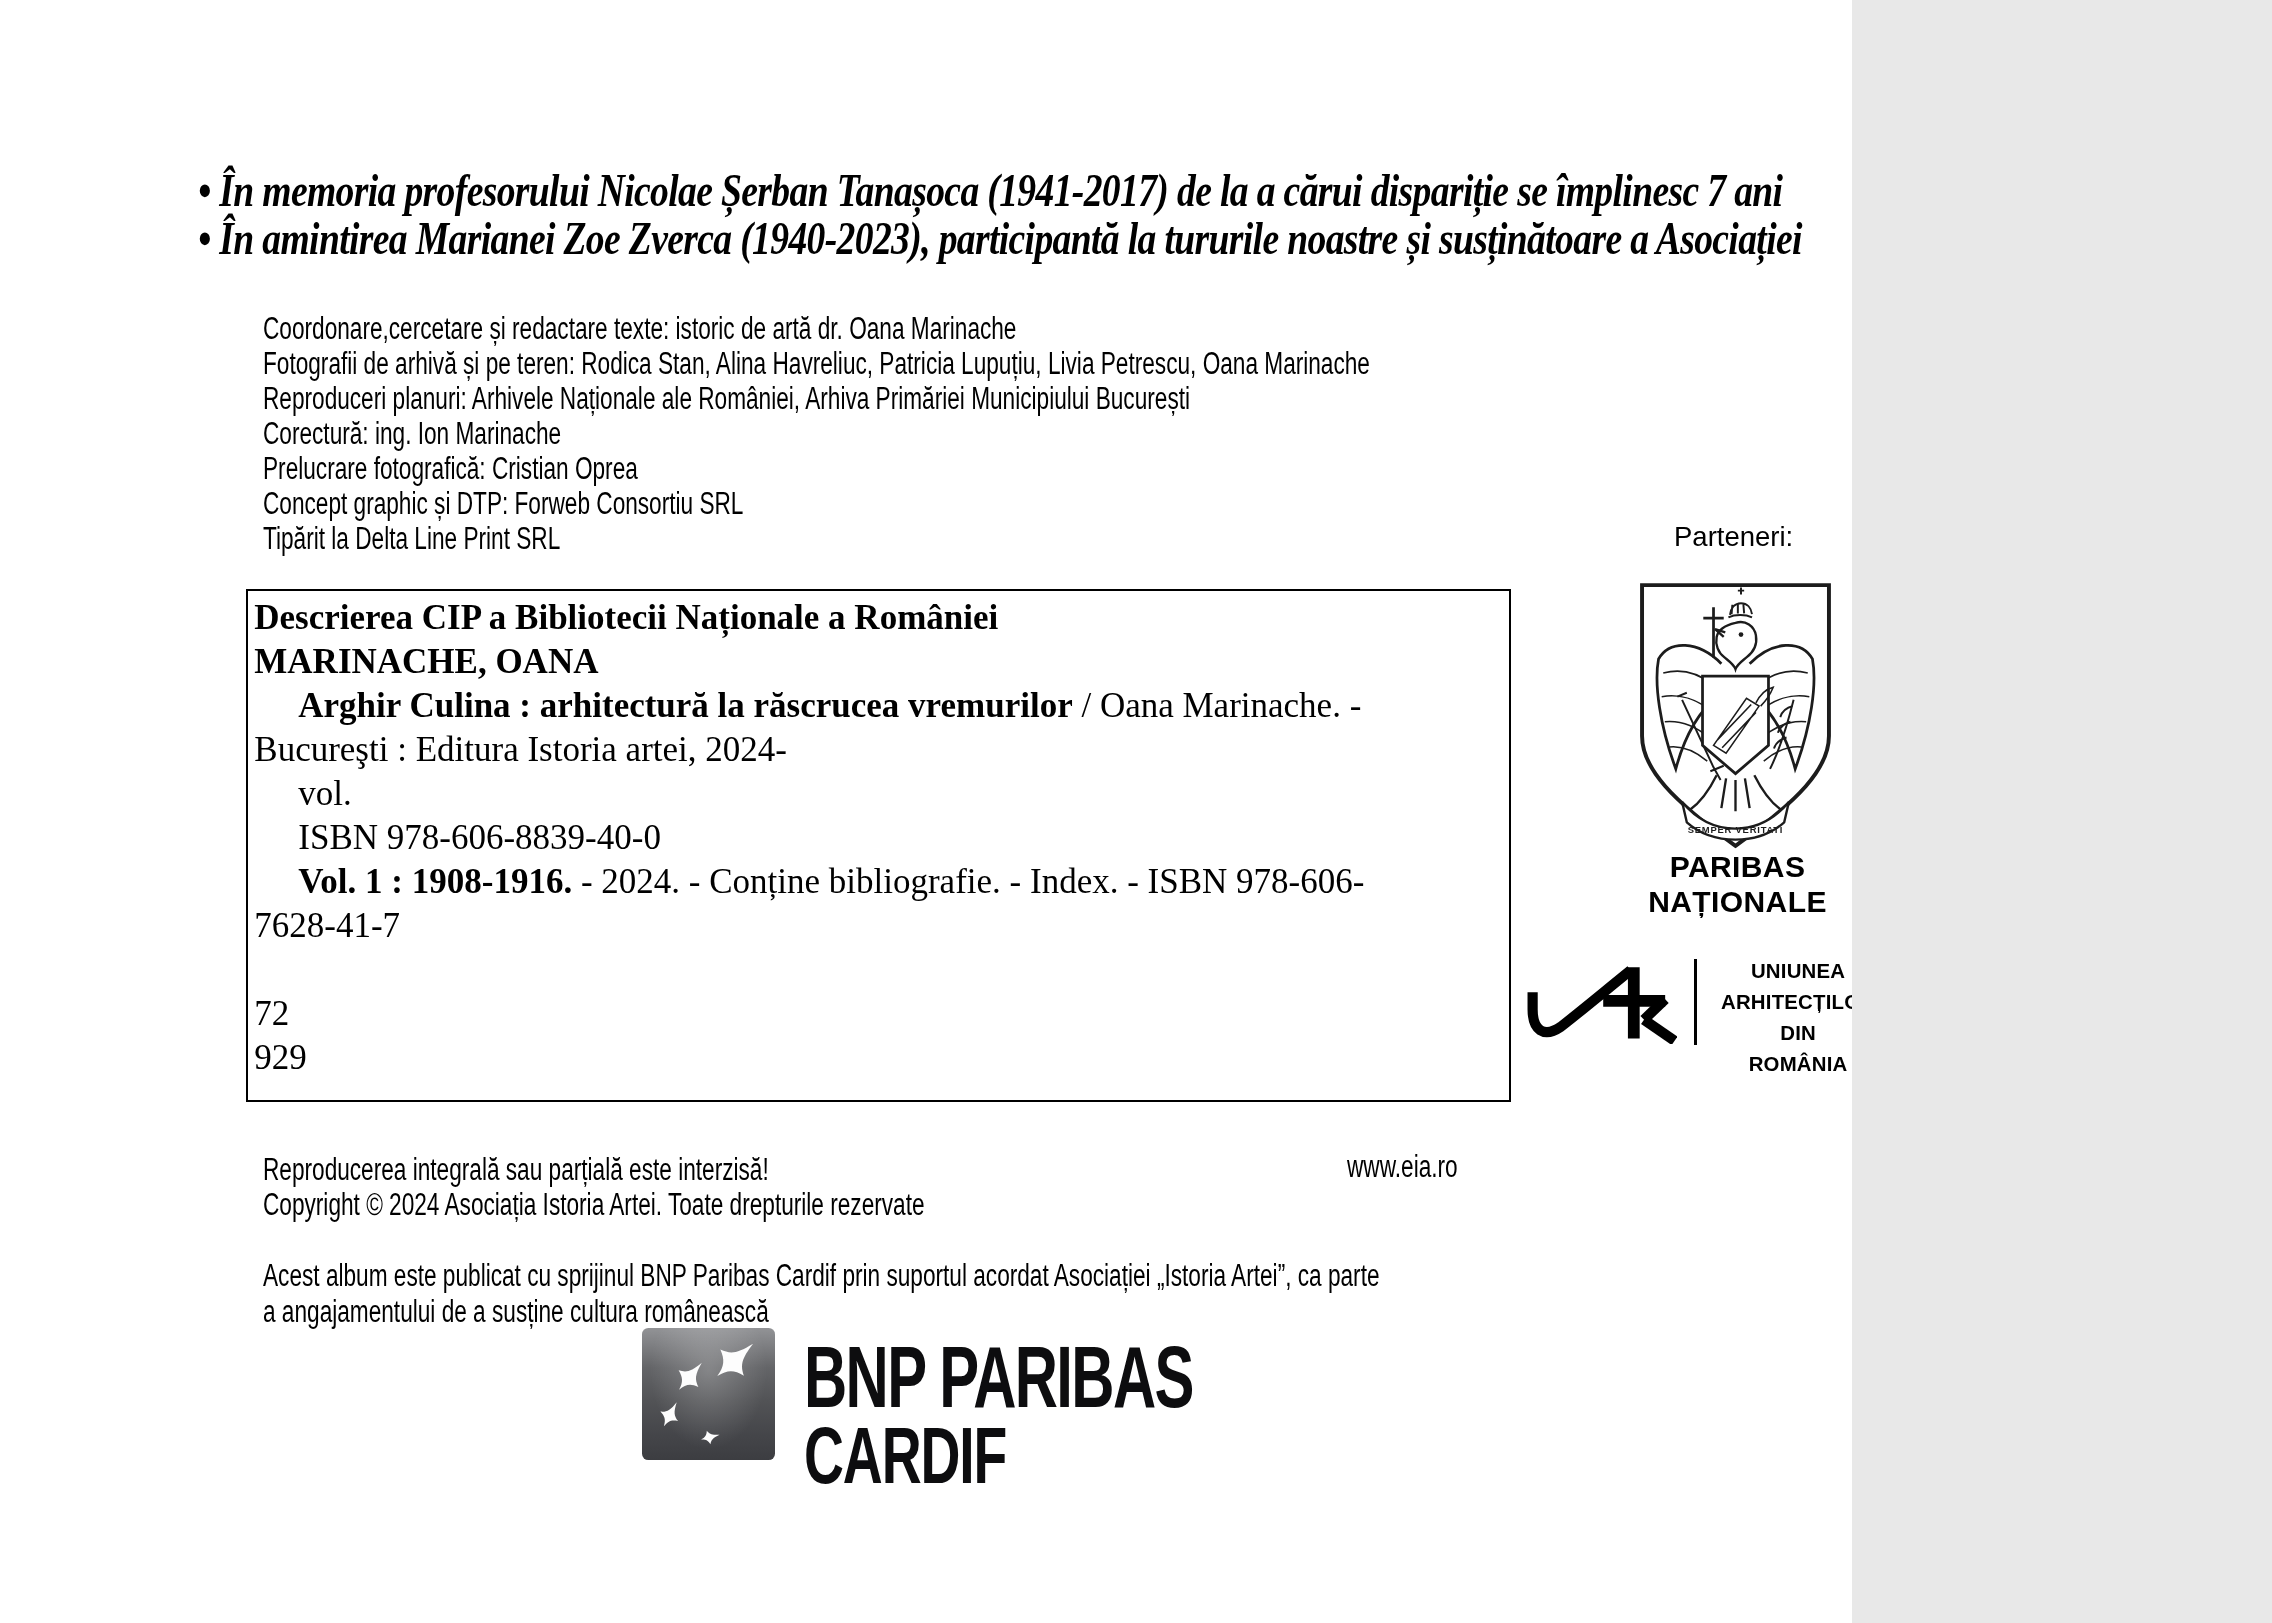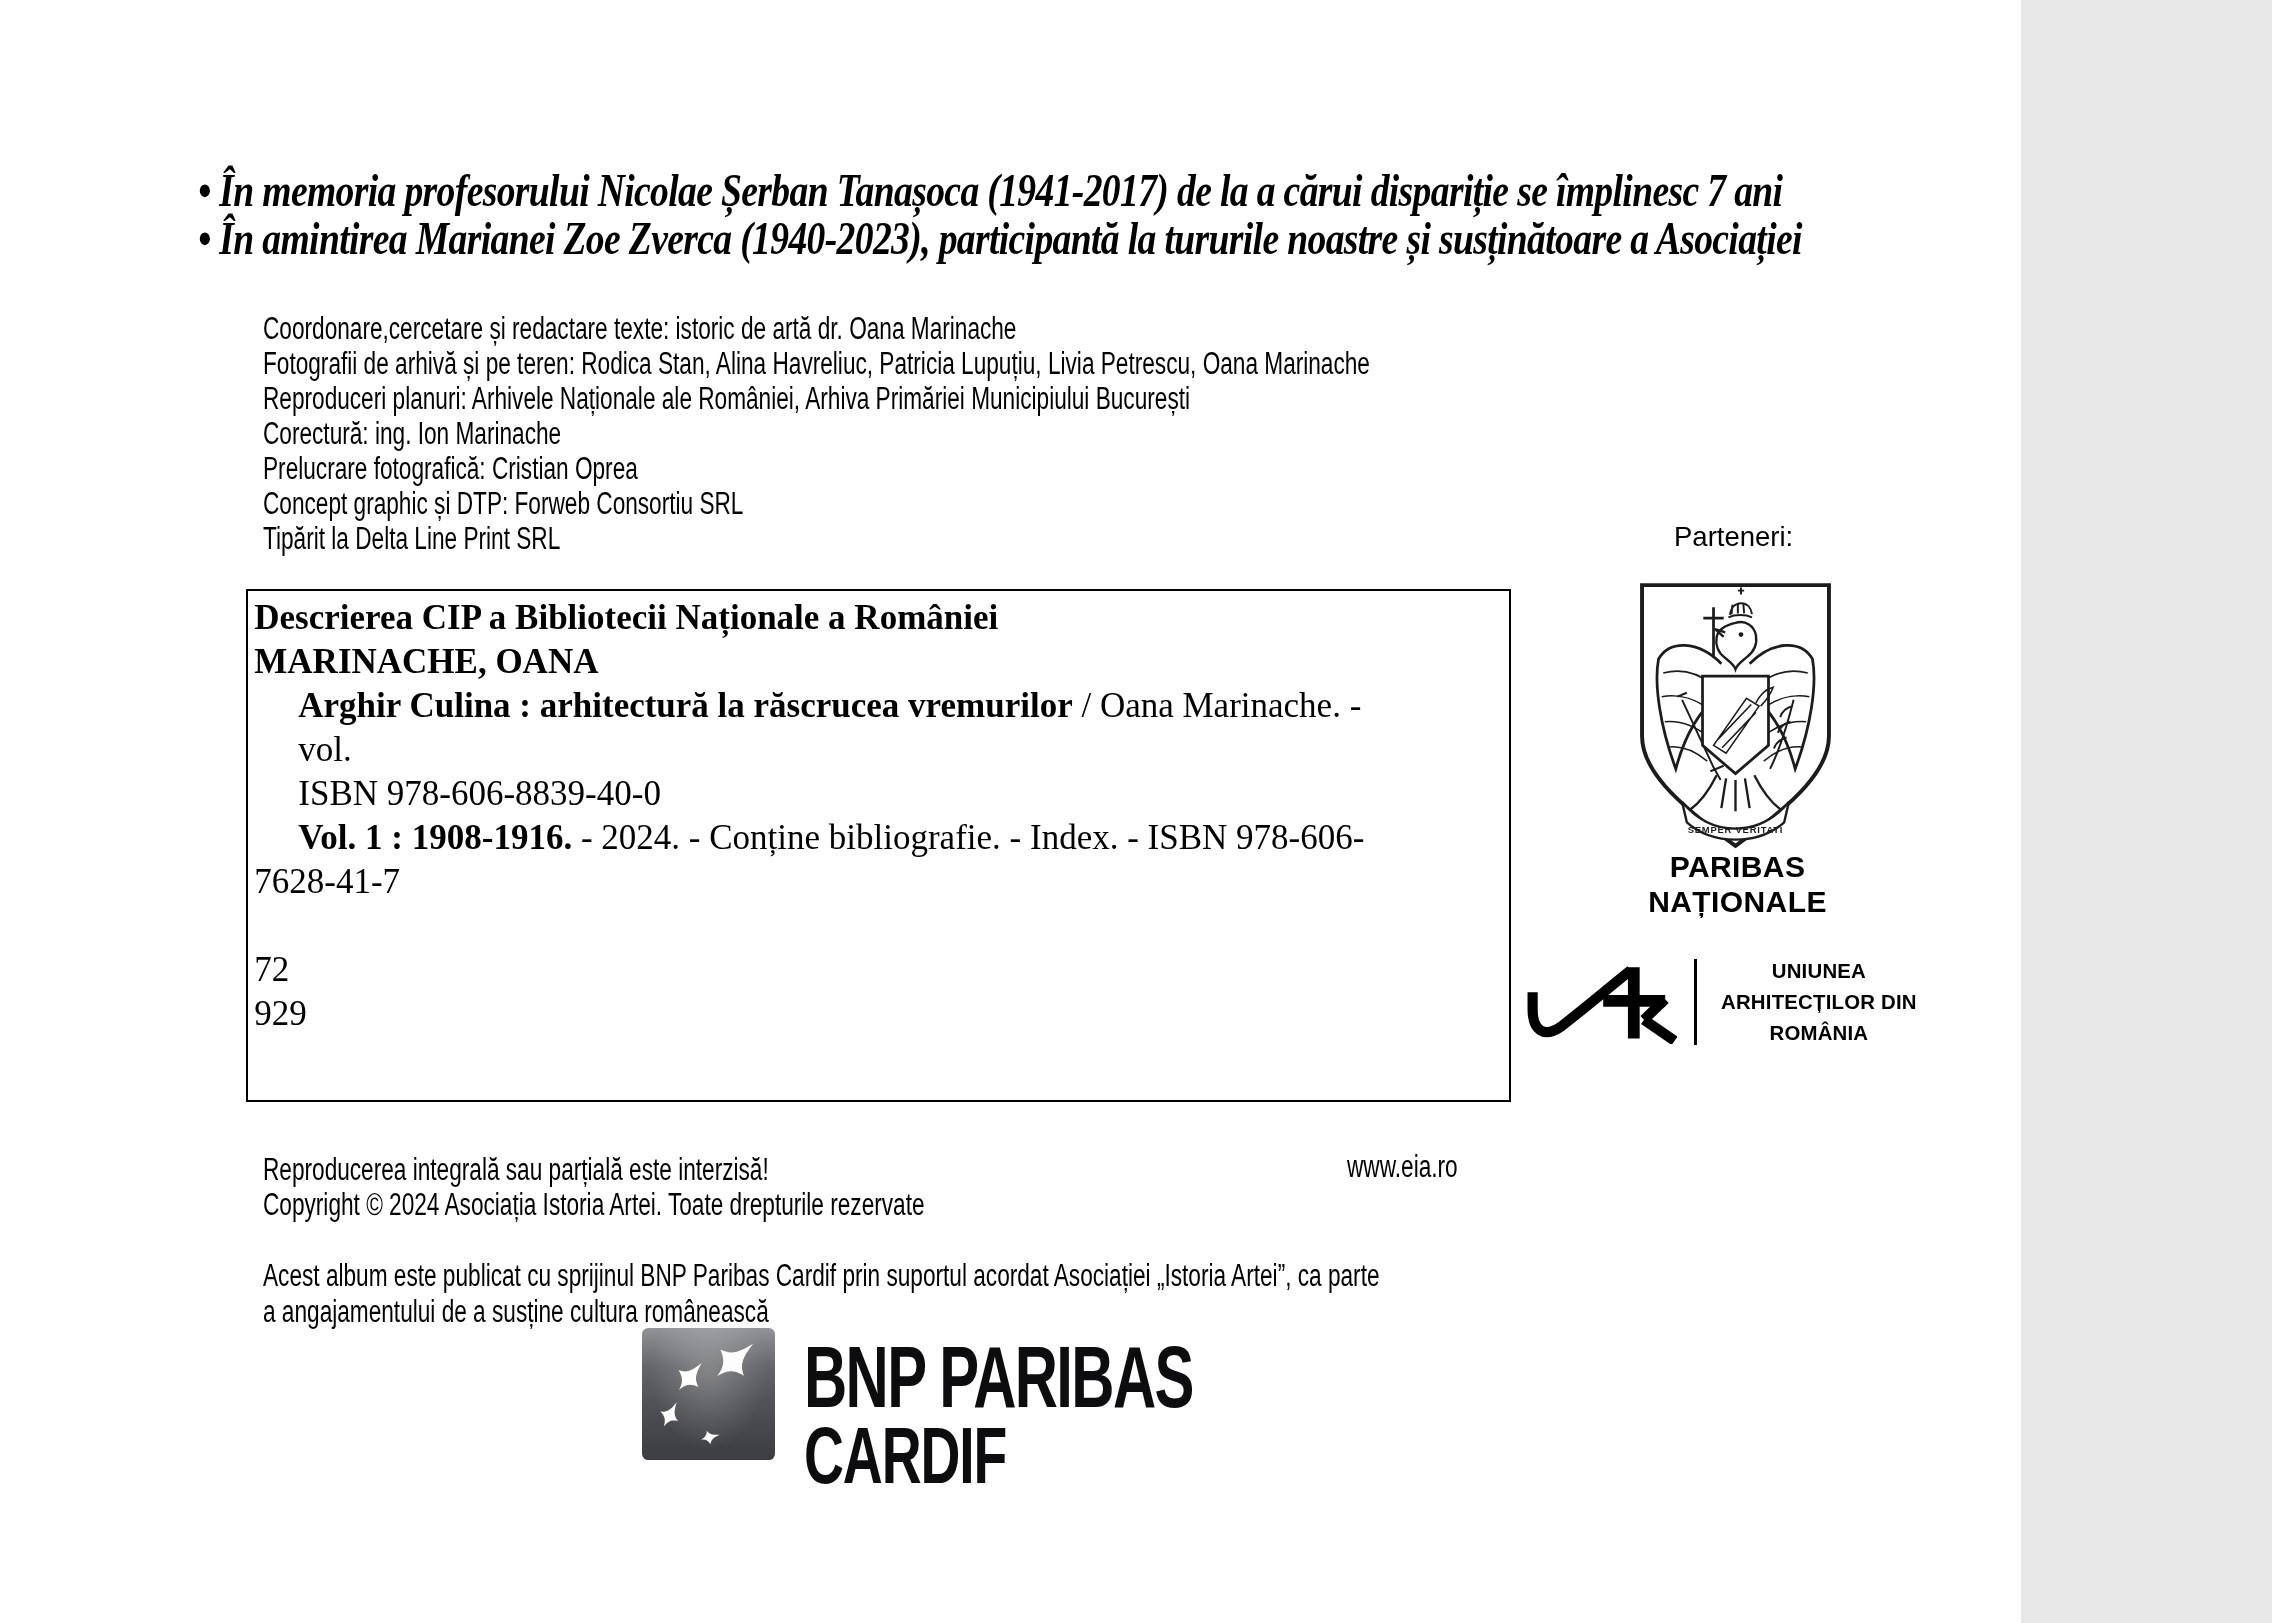--- a/index.html
+++ b/index.html
@@ -1,18 +1,18 @@
 <!DOCTYPE html>
 <html style="font-size:12.6px"><head>
 <meta charset="utf-8">
 <style>
   html,body{margin:0;padding:0;background:#e8e8e8;}
   .page{
     position:relative;
-    width:2021px;height:1623px;
+    width:1852px;height:1623px;
     background:#ffffff;
     font-family:"Liberation Sans",sans-serif;
     color:#000;
     overflow:hidden;
   }
   .abs{position:absolute;}
   .condensed{transform:scaleX(0.73);transform-origin:0 0;white-space:nowrap;}
   
   .dedications{
     left:198px;top:166px;
@@ -95,20 +95,21 @@
     <div>Concept graphic și DTP: Forweb Consortiu SRL</div>
     <div>Tipărit la Delta Line Print SRL</div>
   </div>
 
   <div class="abs parteneri">Parteneri:</div>
 
   <div class="abs cip-box">
     <div class="cl b">Descrierea CIP a Bibliotecii Naționale a României</div>
     <div class="cl b">MARINACHE, OANA</div>
     <div class="cl indent"><span class="b">Arghir Culina : arhitectură la răscrucea vremurilor</span><span> / Oana Marinache. -</span></div>
+    <div class="cl">Bucureşti : Editura Istoria artei, 2024-</div>
     <div class="cl indent">vol.</div>
     <div class="cl indent">ISBN 978-606-8839-40-0</div>
     <div class="cl indent"><span class="b">Vol. 1 : 1908-1916.</span><span> - 2024. - Conține bibliografie. - Index. - ISBN 978-606-</span></div>
     <div class="cl">7628-41-7</div>
     <div class="cl udc-first">72</div>
     <div class="cl">929</div>
   </div>
 
   <svg class="abs coa" width="195" height="267" viewBox="0 0 248 340">
     <g fill="none" stroke="#1c1c1c">

